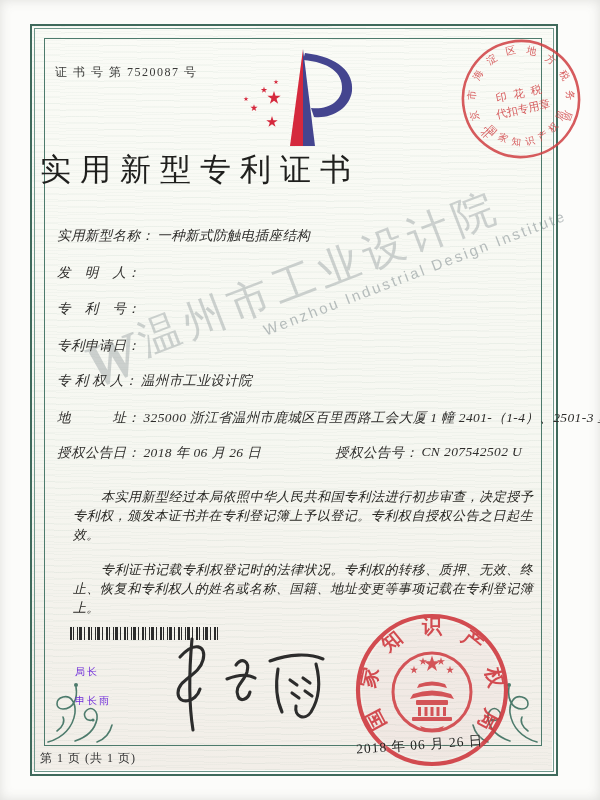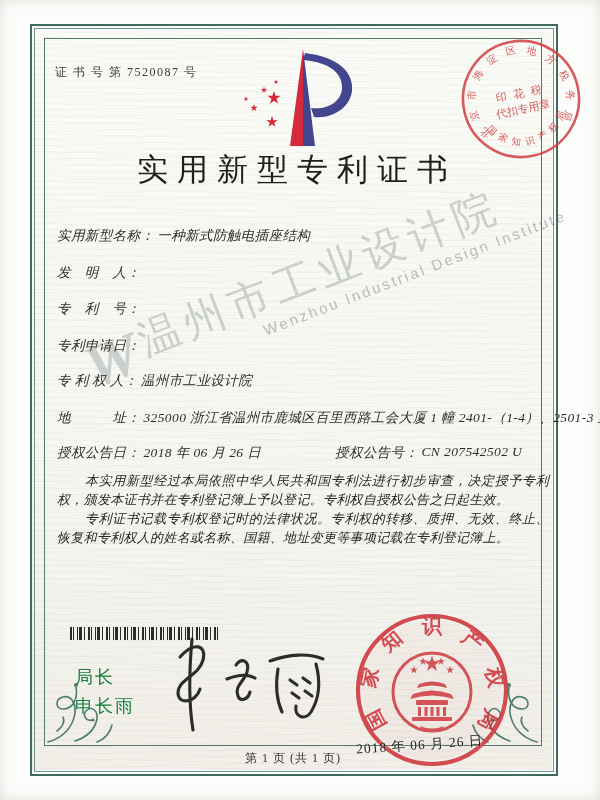--- a/index.html
+++ b/index.html
@@ -39,53 +39,53 @@
   .wm-mark{font-size:60px;font-weight:bold;font-style:italic;color:rgba(150,160,162,.45);line-height:1;margin-right:6px;}
   .wm-col{display:flex;flex-direction:column;}
   .wm-cn{font-size:42px;letter-spacing:6px;color:rgba(143,153,156,.42);line-height:1.1;}
   .wm-en{font-size:15px;letter-spacing:2.5px;color:rgba(128,138,142,.55);margin:2px 0 0 120px;font-family:"Liberation Sans","DejaVu Sans",sans-serif;}
 
   .cert-no{position:absolute;left:55px;top:64px;font-size:12px;letter-spacing:1.5px;color:#3a3a38;z-index:4;}
   .logo{position:absolute;left:237px;top:46px;width:150px;height:106px;z-index:4;}
   .stamp{position:absolute;left:456px;top:34px;width:130px;height:130px;z-index:6;transform:rotate(-12deg);opacity:.85;}
   .stamp text{fill:#d04043;font-family:"Liberation Serif","DejaVu Serif",serif;}
   .cert-title{
-    position:absolute;left:40px;top:149px;width:514px;text-align:center;
+    position:absolute;left:40px;top:149px;width:514px;text-align:left;
     font-size:31px;letter-spacing:9px;color:#1f1f1d;z-index:4;
   }
   .row{position:absolute;left:57px;display:flex;font-size:13.5px;color:#2e2d2b;letter-spacing:.4px;z-index:4;white-space:pre;font-style:italic;}
   .row .label{white-space:pre;}
   .row .value{margin-left:3px;}
   .addr-wrap{display:flex;flex-direction:row;margin-left:3px;}
   .paras{position:absolute;left:57px;top:472px;width:492px;z-index:4;}
   .paras p{
-    margin:0;font-size:13px;line-height:18.9px;color:#272622;
+    margin:16px;font-size:13px;line-height:18.9px;color:#272622;
     font-style:italic;text-indent:2.15em;letter-spacing:.3px;text-align:justify;
   }
   .barcode{
     position:absolute;left:70px;top:627px;width:148px;height:13px;z-index:4;
     background-image:repeating-linear-gradient(90deg,
       #2c2c2c 0 2px, transparent 2px 3px,
       #2c2c2c 3px 4px, transparent 4px 7px,
       #2c2c2c 7px 8px, transparent 8px 9px,
       #2c2c2c 9px 12px, transparent 12px 14px,
       #2c2c2c 14px 15px, transparent 15px 18px);
   }
-  .signer{position:absolute;left:75px;z-index:4;font-size:18px;color:#15803d;letter-spacing:2px;}
+  .signer{position:absolute;left:75px;z-index:4;font-size:10px;color:#6d28d9;letter-spacing:2px;}
   .signer-title{top:665px;}
   .signer-name{top:694px;}
   .signature{position:absolute;left:150px;top:633px;width:195px;height:102px;z-index:5;}
   .seal{position:absolute;left:352px;top:610px;width:160px;height:160px;z-index:5;opacity:.9;}
   .seal text{fill:#cf3a40;font-weight:bold;font-family:"Liberation Serif","DejaVu Serif",serif;}
   .seal-date{
     position:absolute;left:356px;top:735px;width:160px;z-index:6;
     font-size:13.5px;color:#1e1e1c;letter-spacing:1px;transform:rotate(-4deg);
     text-shadow:0 0 3px rgba(250,250,246,.9);white-space:pre;
   }
-  .page-footer{position:absolute;left:40px;top:750px;width:506px;text-align:center;font-size:12px;color:#333;z-index:4;letter-spacing:1px;}
+  .page-footer{position:absolute;left:40px;top:750px;width:506px;font-size:12px;color:#333;z-index:4;letter-spacing:1px;}
 </style>
 </head>
 <body>
 
 <div class="page">
 
   <div class="paper-texture"></div>
   <div class="outer-frame"></div>
   <div class="inner-frame"></div>
 

